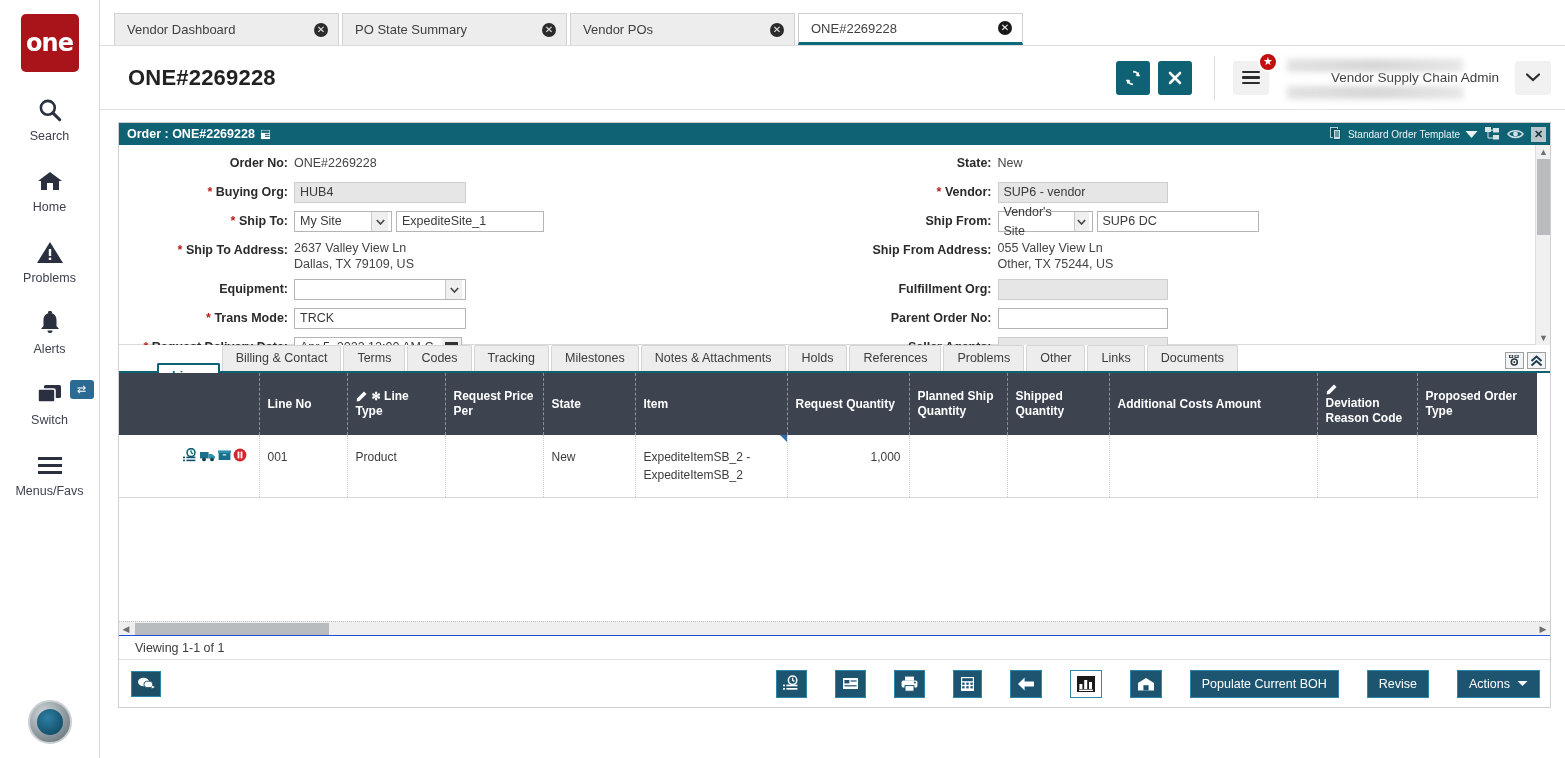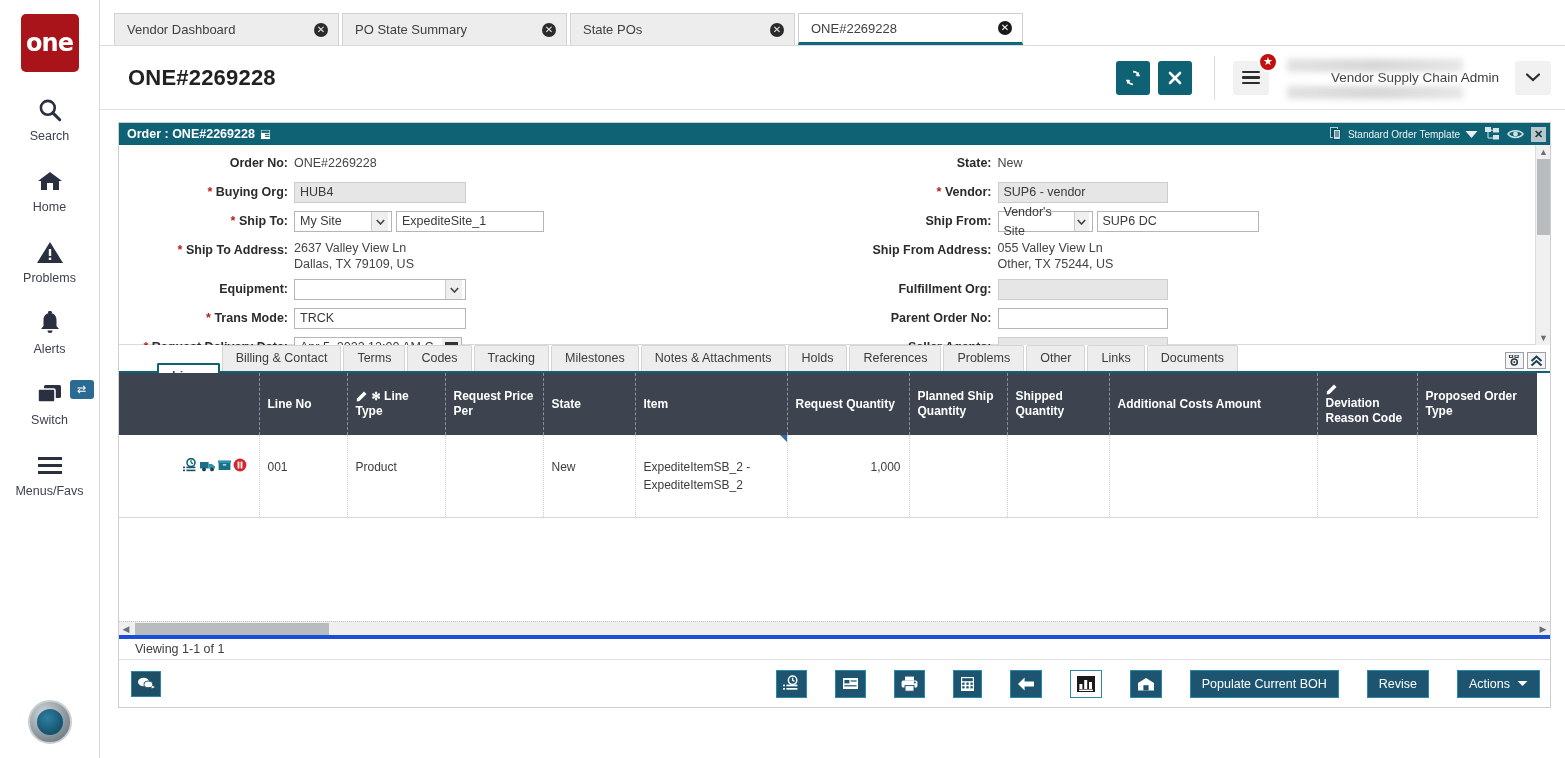--- a/index.html
+++ b/index.html
@@ -219,42 +219,42 @@
   table.grid { border-collapse: collapse; width: 1418px; table-layout: fixed; }
   table.grid th {
     background: #3d4450; color: #fff; font-size: 12px; font-weight: 700;
     text-align: left; vertical-align: middle; height: 62px;
     padding: 4px 8px; border-right: 1px dashed #8b919b;
     line-height: 15px;
   }
   table.grid th:last-child { border-right: none; }
   table.grid td {
     font-size: 12px; color: #3c3c3c; height: 42px; vertical-align: top;
-    padding: 23px 8px; border-right: 1px dotted #cdcdcd; border-bottom: 1px solid #d8d8d8;
+    padding: 13px 8px; border-right: 1px dotted #cdcdcd; border-bottom: 1px solid #d8d8d8;
     line-height: 18px; position: relative; margin-top: 42px;
   }
   table.grid td.num { text-align: right; }
   .corner-mark {
     position: absolute; top: 0; right: 0; width: 0; height: 0;
     border-top: 7px solid #2f6ea8; border-left: 7px solid transparent;
   }
   .rowicons { display: flex; align-items: center; gap: 2px; justify-content: flex-end; padding-right: 4px; }
   .linkcell { color: #2f6ea8; }
 
   .hscroll {
     height: 14px; background: #efefef; border-top: 1px dotted #c0c0c0;
     position: relative; flex: 0 0 14px;
   }
   .hscroll .hthumb { position: absolute; left: 16px; top: 1px; width: 194px; height: 12px; background: #b9bcbe; }
   .hscroll .har { position: absolute; top: 0; width: 14px; height: 14px; display:flex;align-items:center;justify-content:center;color:#6b6f72;font-size:9px;}
   .hscroll .har.l { left: 0; } .hscroll .har.r { right: 0; }
   .viewing {
     height: 24px; font-size: 12.5px; color: #3c3c3c;
     display: flex; align-items: center; padding-left: 16px;
-    border-top: 4px solid #1d4ed8; background:#fff; flex: 0 0 24px;
+    border-top: 1px solid #1d4ed8; background:#fff; flex: 0 0 24px;
   }
 
   
   .footer {
     height: 48px; background: #fff; border-top: 1px solid #e0e0e0;
     display: flex; align-items: center; padding: 0 10px 0 12px;
   }
   .chatbtn {
     width: 30px; height: 26px; background: #1d4f66; border: 1px solid #2b88a8;
     display: flex; align-items: center; justify-content: center; cursor: pointer;
@@ -354,21 +354,21 @@
     <div class="tabstrip">
       <div class="brtab">
         <span class="tab-label">Vendor Dashboard</span>
         <span class="tabclose">✕</span>
       </div>
       <div class="brtab">
         <span class="tab-label">PO State Summary</span>
         <span class="tabclose">✕</span>
       </div>
       <div class="brtab">
-        <span class="tab-label">State POs</span>
+        <span class="tab-label">Vendor POs</span>
         <span class="tabclose">✕</span>
       </div>
       <div class="brtab active">
         <span class="tab-label">ONE#2269228</span>
         <span class="tabclose">✕</span>
       </div>
     </div>
 
     <div class="pagehead">
       <div class="pagetitle">ONE#2269228</div>

